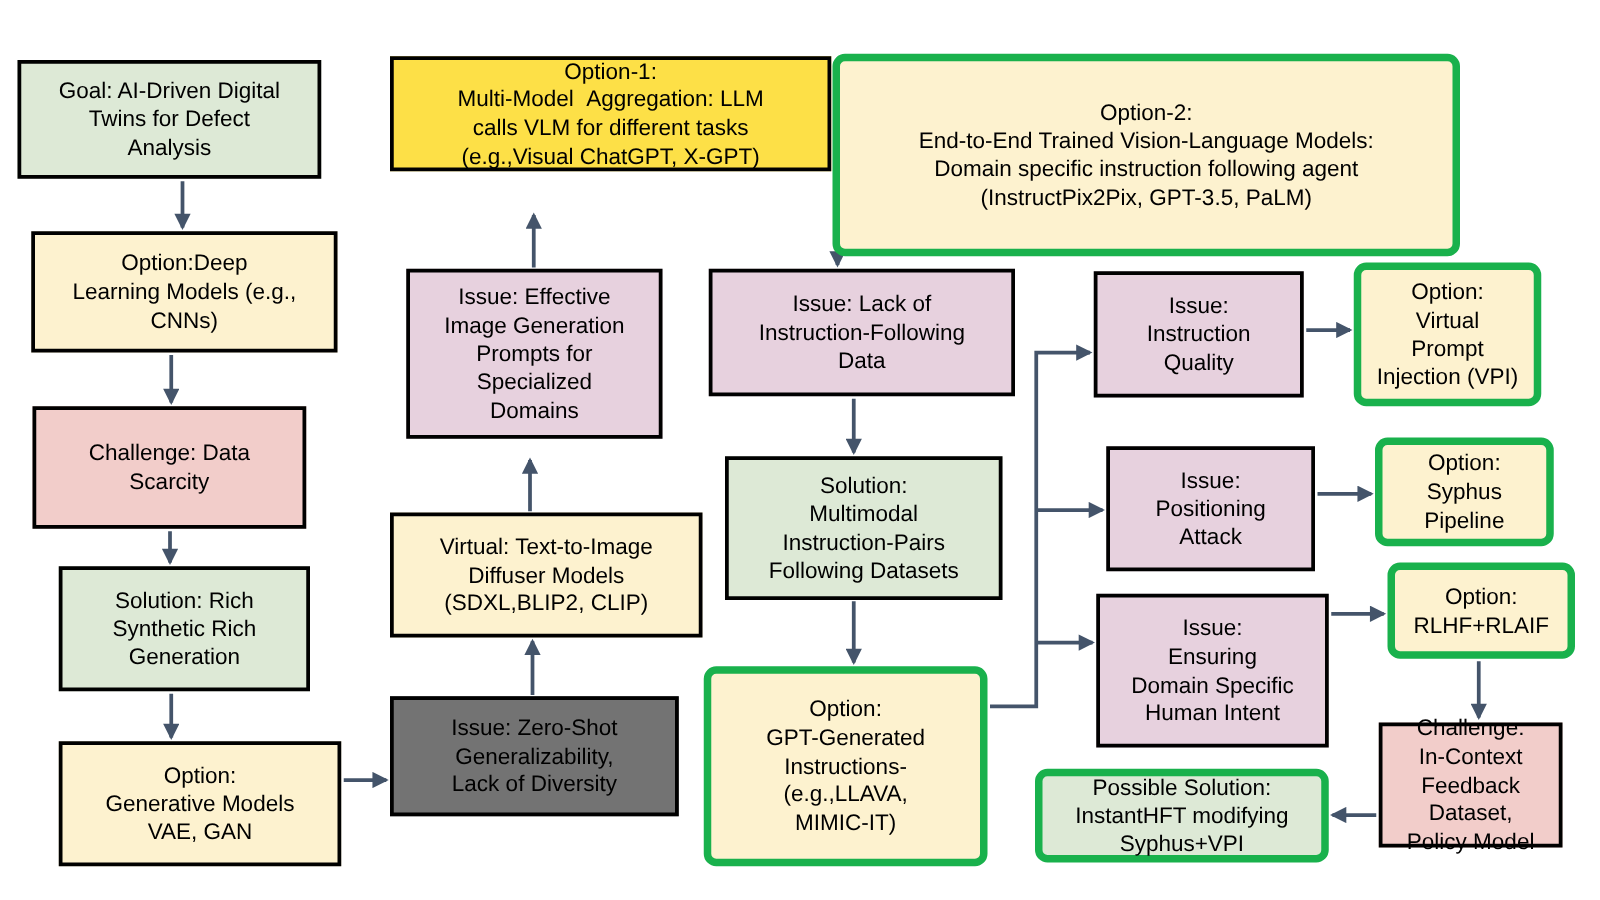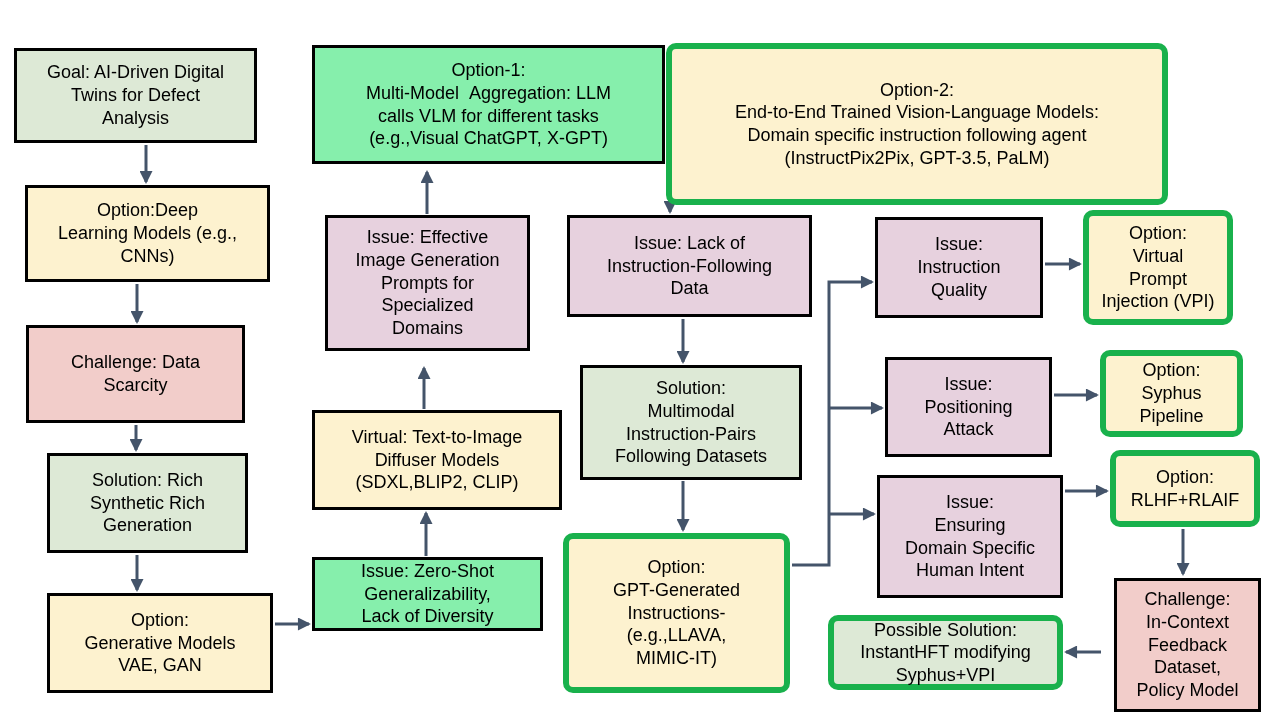--- a/index.html
+++ b/index.html
@@ -83,21 +83,21 @@
       <div class="node kind-solution" style="left: 47px; top: 453px; width: 201px; height: 100px; background: rgb(221, 233, 214);">
         <span class="label">Solution: Rich
 Synthetic Rich
 Generation</span>
       </div>
       <div class="node kind-option" style="left: 47px; top: 593px; width: 226px; height: 100px; background: rgb(253, 242, 207);">
         <span class="label">Option:
 Generative Models
 VAE, GAN</span>
       </div>
-      <div class="node kind-option" style="left: 312px; top: 45px; width: 353px; height: 119px; background: #86efac; align-items: center;">
+      <div class="node kind-option" style="left: 312px; top: 45px; width: 353px; height: 92px; background: #fde047; align-items: center;">
         <span class="label">Option-1:
 Multi-Model &nbsp;Aggregation: LLM
 calls VLM for different tasks
 (e.g.,Visual ChatGPT, X-GPT)</span>
       </div>
       <div class="node kind-option-highlight" style="left: 666px; top: 43px; width: 502px; height: 162px; background: rgb(253, 242, 207);">
         <span class="label">Option-2:
 End-to-End Trained Vision-Language Models:
 Domain specific instruction following agent
 (InstructPix2Pix, GPT-3.5, PaLM)</span>
@@ -107,21 +107,21 @@
 Image Generation
 Prompts for
 Specialized
 Domains</span>
       </div>
       <div class="node kind-option" style="left: 312px; top: 410px; width: 250px; height: 100px; background: rgb(253, 242, 207);">
         <span class="label">Virtual: Text-to-Image
 Diffuser Models
 (SDXL,BLIP2, CLIP)</span>
       </div>
-      <div class="node kind-issue" style="left: 312px; top: 557px; width: 231px; height: 74px; background: #86efac;">
+      <div class="node kind-issue" style="left: 312px; top: 557px; width: 231px; height: 96px; background: #737373;">
         <span class="label">Issue: Zero-Shot
 Generalizability,
 Lack of Diversity</span>
       </div>
       <div class="node kind-issue" style="left: 567px; top: 215px; width: 245px; height: 102px; background: rgb(231, 209, 222);">
         <span class="label">Issue: Lack of
 Instruction-Following
 Data</span>
       </div>
       <div class="node kind-solution" style="left: 580px; top: 365px; width: 222px; height: 115px; background: rgb(221, 233, 214);">
@@ -161,21 +161,21 @@
       <div class="node kind-issue" style="left: 877px; top: 475px; width: 186px; height: 123px; background: rgb(231, 209, 222);">
         <span class="label">Issue:
 Ensuring
 Domain Specific
 Human Intent</span>
       </div>
       <div class="node kind-option-highlight" style="left: 1110px; top: 450px; width: 150px; height: 77px; background: rgb(253, 242, 207);">
         <span class="label">Option:
 RLHF+RLAIF</span>
       </div>
-      <div class="node kind-challenge" style="left: 1103px; top: 578px; width: 147px; height: 134px; background: rgb(242, 205, 202); margin-left: 11px;">
+      <div class="node kind-challenge" style="left: 1103px; top: 578px; width: 147px; height: 100px; background: rgb(242, 205, 202);">
         <span class="label">Challenge:
 In-Context
 Feedback
 Dataset,
 Policy Model</span>
       </div>
       <div class="node kind-solution-highlight" style="left: 828px; top: 615px; width: 235px; height: 75px; background: rgb(221, 233, 214);">
         <span class="label">Possible Solution:
 InstantHFT modifying
 Syphus+VPI</span>

